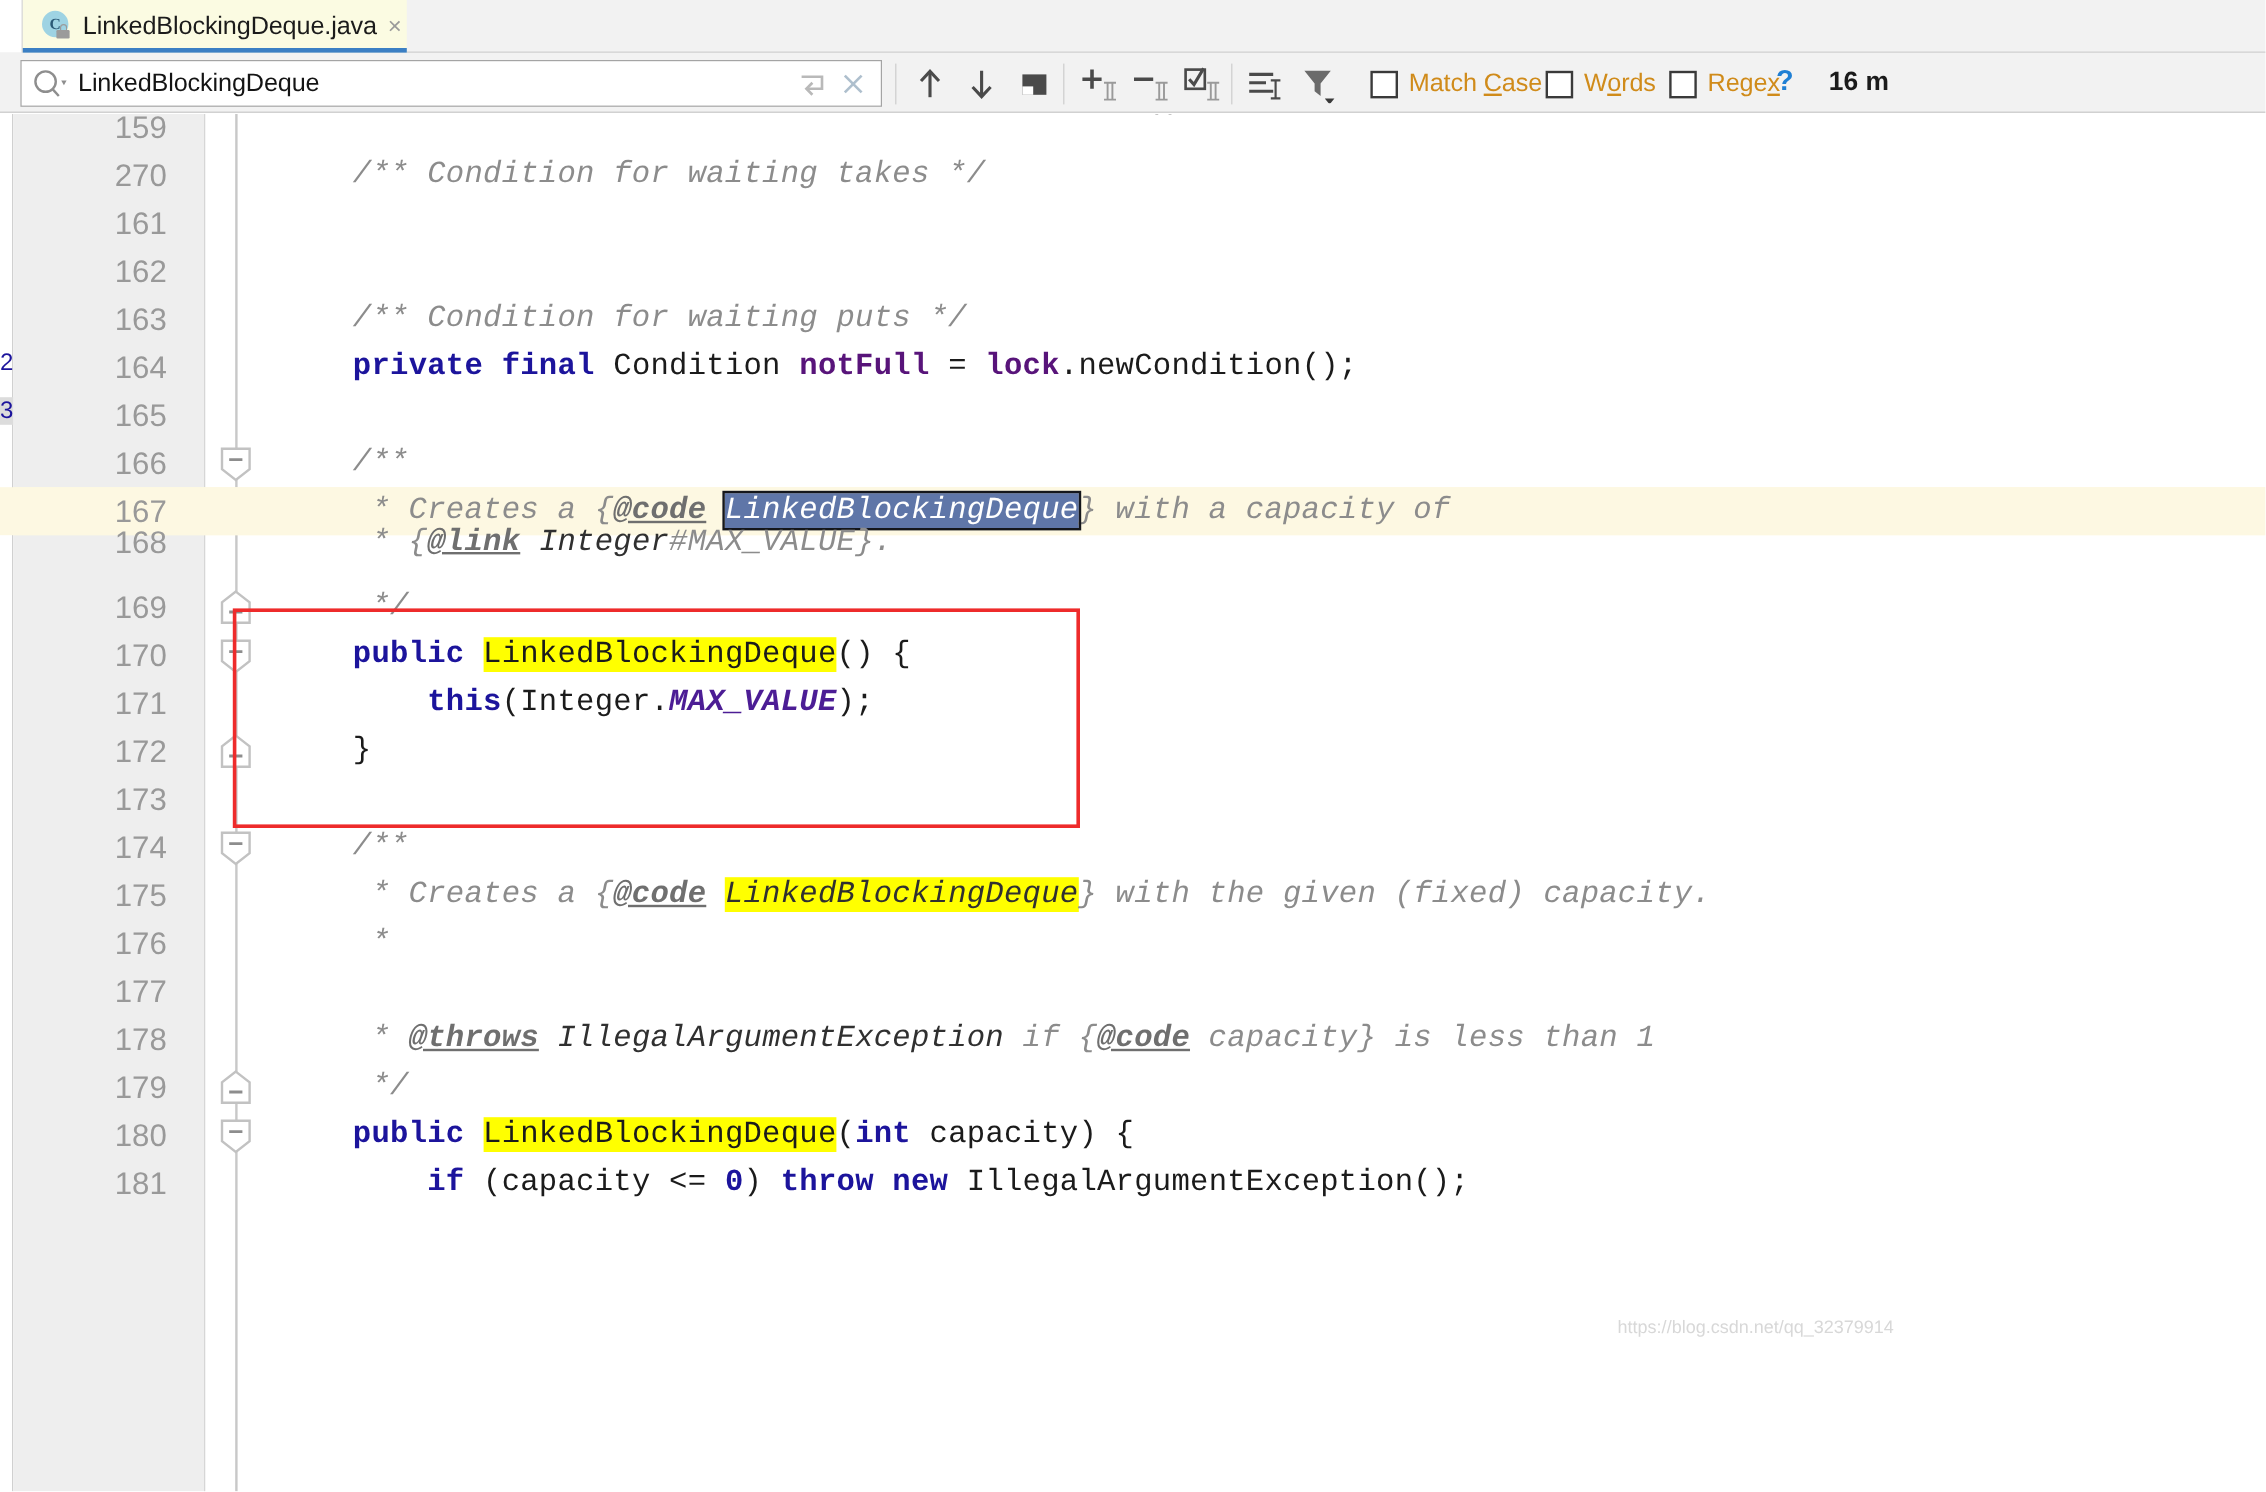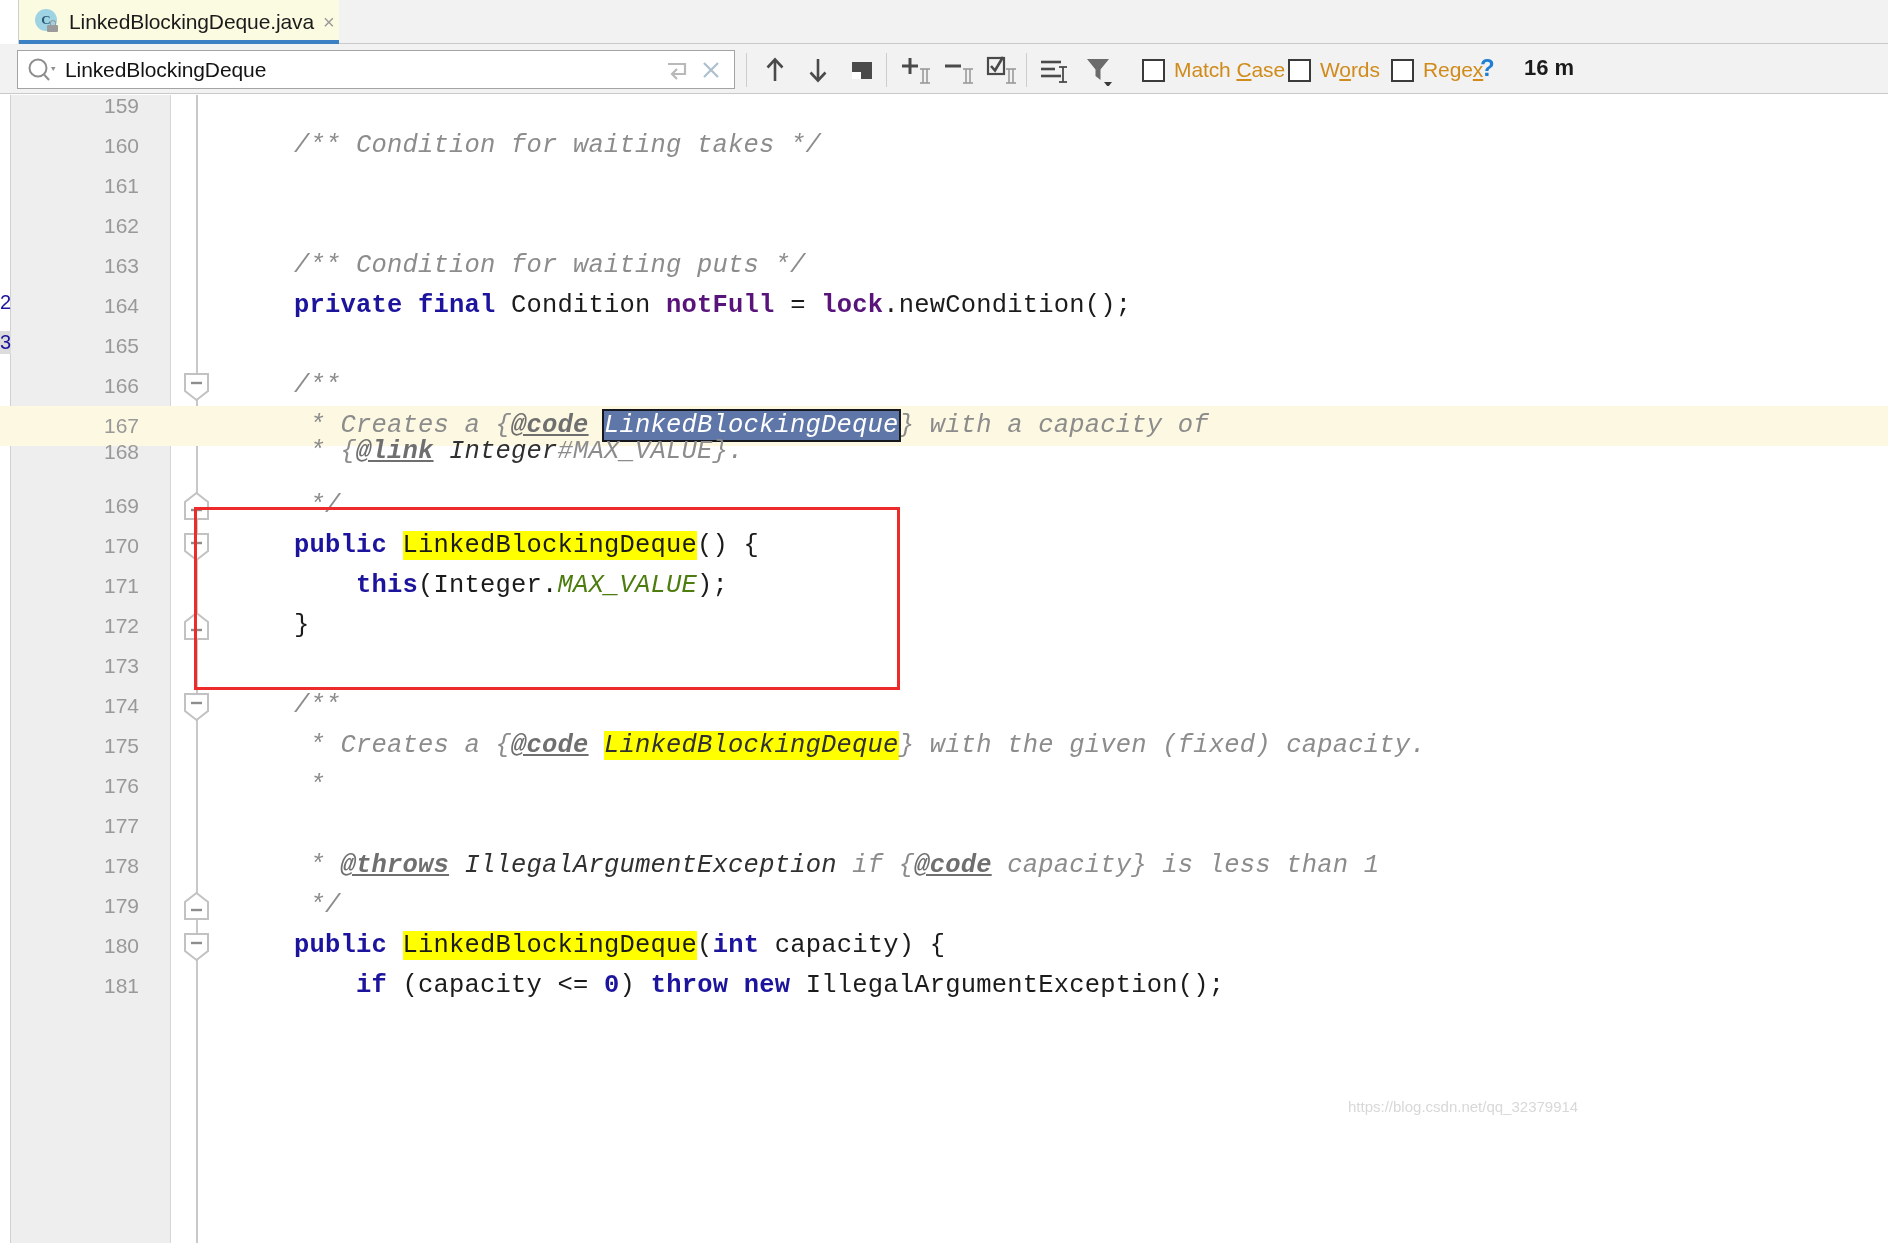--- a/index.html
+++ b/index.html
@@ -200,21 +200,21 @@
   .row {
     position: absolute; left: 0;
     width: 1888px; height: 40px;
   }
   .ln {
     position: absolute; left: 11px;
     width: 142px; height: 40px;
     line-height: 40px;
     text-align: right;
     font-family: "Liberation Sans", sans-serif;
-    font-size: 21px;
+    font-size: 26px;
     color: #999999;
     padding-right: 14px;
   }
   .code {
     position: absolute; left: 232px;
     height: 40px; line-height: 40px;
     font-family: "Liberation Mono", monospace;
     font-size: 25.5px;
     color: #1b1b1b;
     white-space: pre;
@@ -224,21 +224,21 @@
     background: #fdf8e2;
   }
 
   
   .kw      { color: #1c149c; font-weight: bold; }
   .field   { color: #58147a; font-weight: bold; }
   .cmt     { color: #8c8c8c; font-style: italic; }
   .cmt-dark{ color: #303030; font-style: italic; margin-top: 32px; }
   .tag     { color: #6f6f6f; font-style: italic; font-weight: bold; text-decoration: underline; }
   .num     { color: #1c149c; font-weight: bold; }
-  .const   { color: #4d7c0f; font-weight: normal; font-style: italic; }
+  .const   { color: #4c1d95; font-weight: bold; font-style: italic; }
   .hl      { background: #ffff00; color: #1b1b1b; }
   .hl-cmt  { background: #ffff00; color: #303030; font-style: italic; }
   .cur     { background: #5f76a8; color: #ffffff; font-style: italic;
              outline: 2px solid #15171c; outline-offset: 0; }
 
   
   .fold {
     position: absolute; left: 180px;
     width: 33px; height: 31px;
     cursor: pointer;
@@ -416,21 +416,21 @@
     <div id="rows">
         <div class="row" style="top: -31px; height: 40px; overflow: hidden;">
           <div class="ln">158</div>
           <div class="code" style="padding-left: 40px;"><span class="kw">final</span><span> ReentrantLock </span><span class="field">lock</span><span> = </span><span class="kw">new</span><span> ReentrantLock();</span></div>
         </div>
         <div class="row" style="top: -9px;">
           <div class="ln">159</div>
           <div class="code"></div>
         </div>
         <div class="row" style="top: 31px;">
-          <div class="ln">160</div>
+          <div class="ln">270</div>
           <div class="code"><span class="cmt">    /** Condition for waiting takes */</span></div>
         </div>
         <div class="row" style="top: 71px;">
           <div class="ln">161</div>
         </div>
         <div class="row" style="top: 111px;">
           <div class="ln">162</div>
           <div class="code"></div>
         </div>
         <div class="row" style="top: 151px;">

